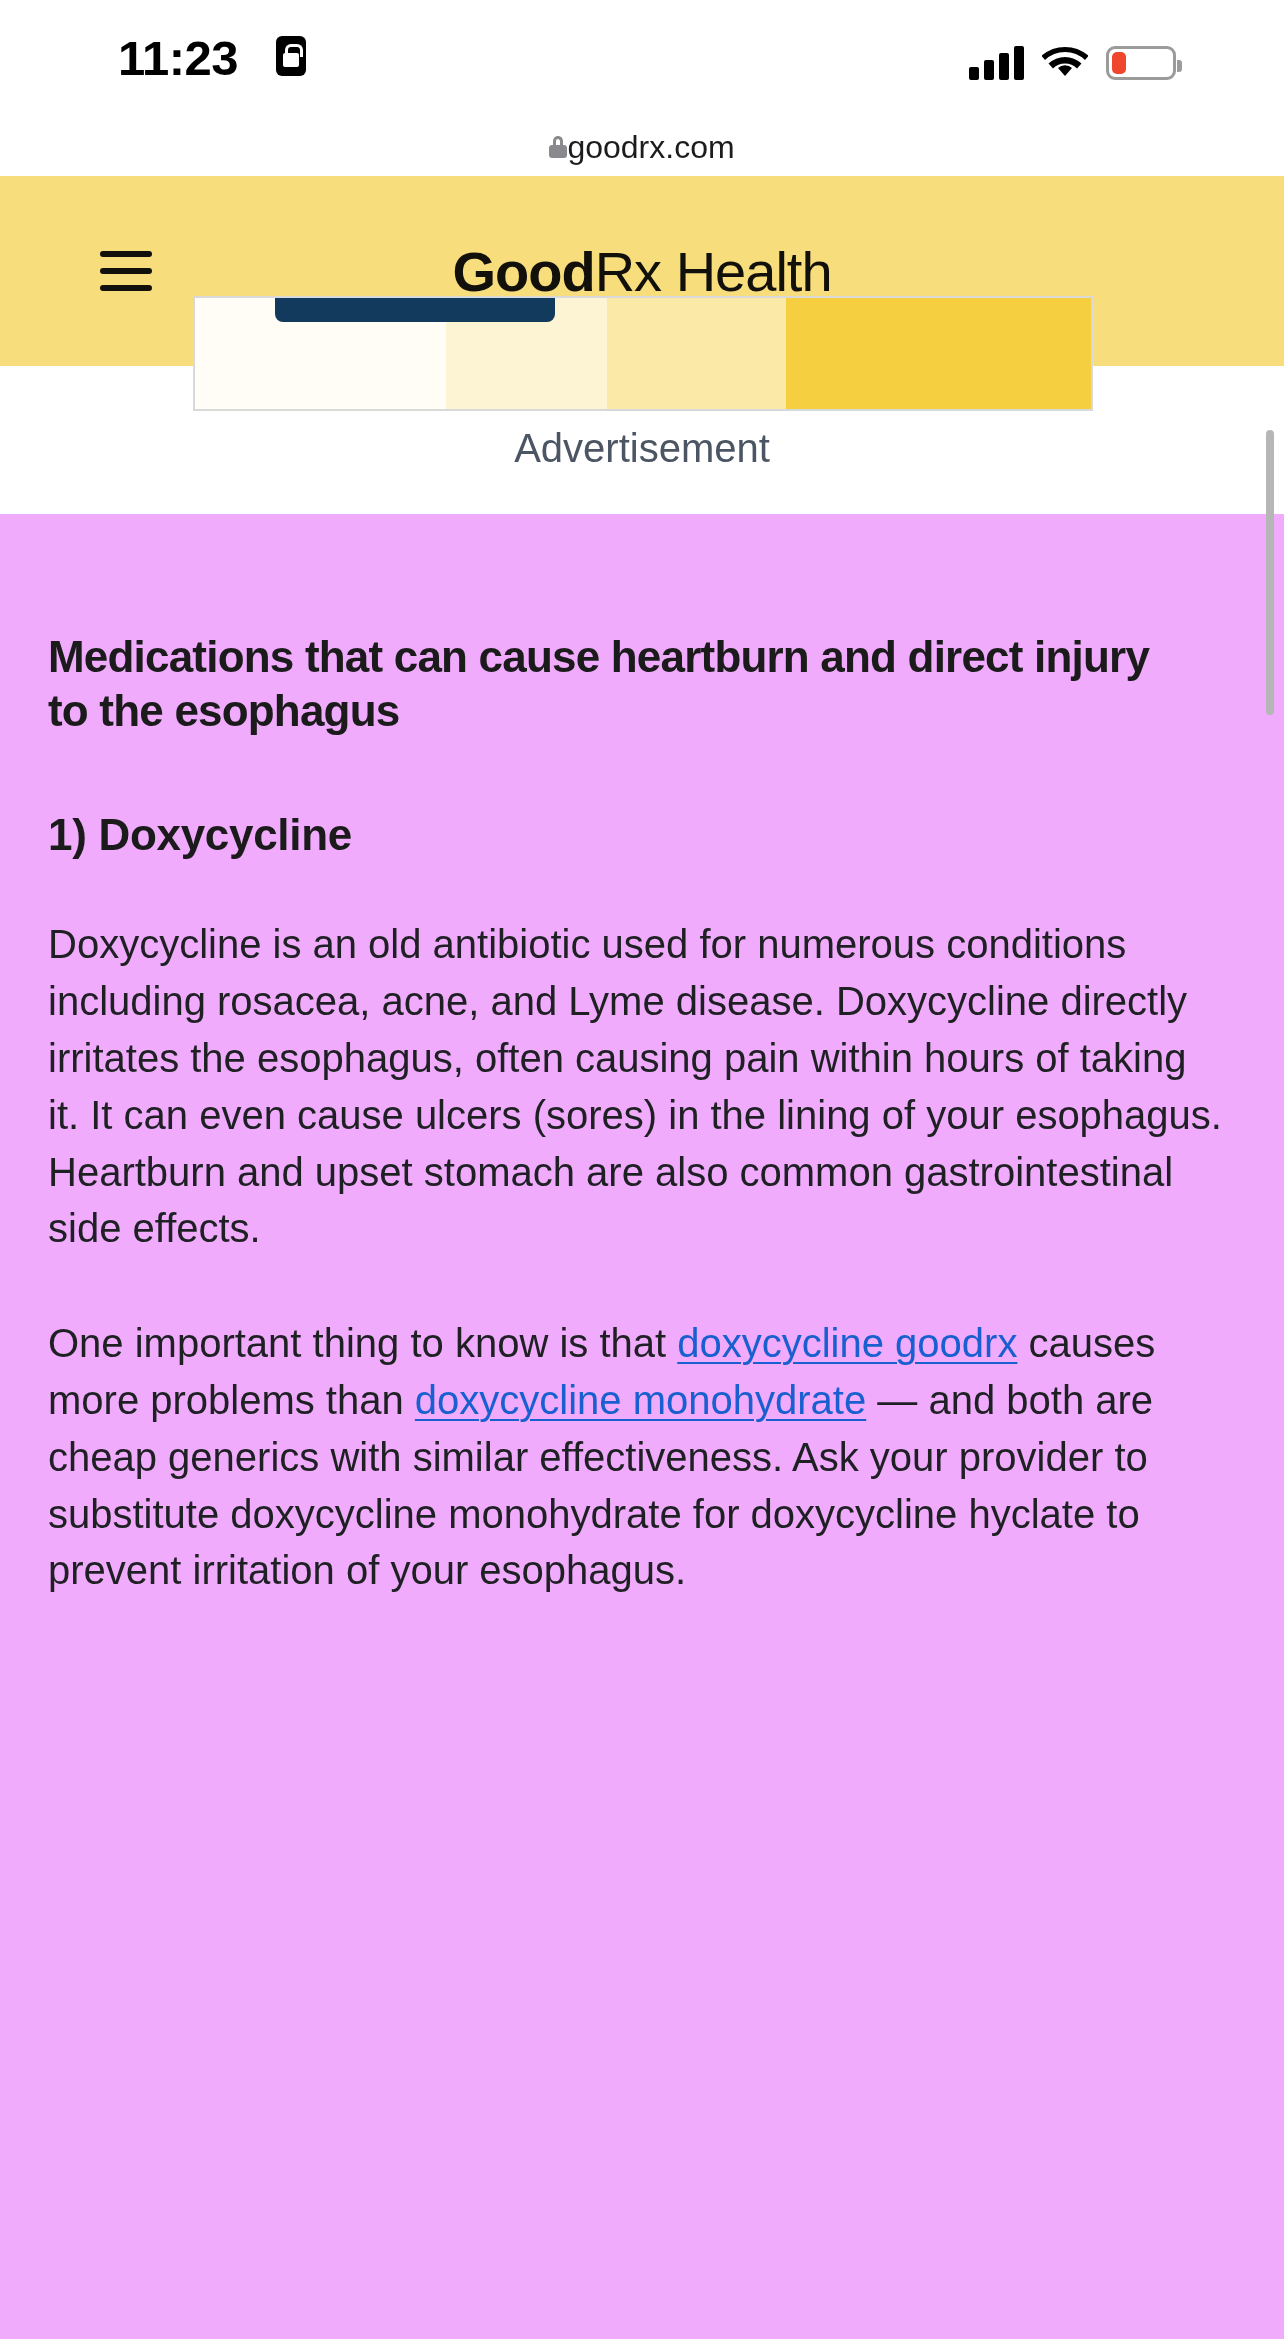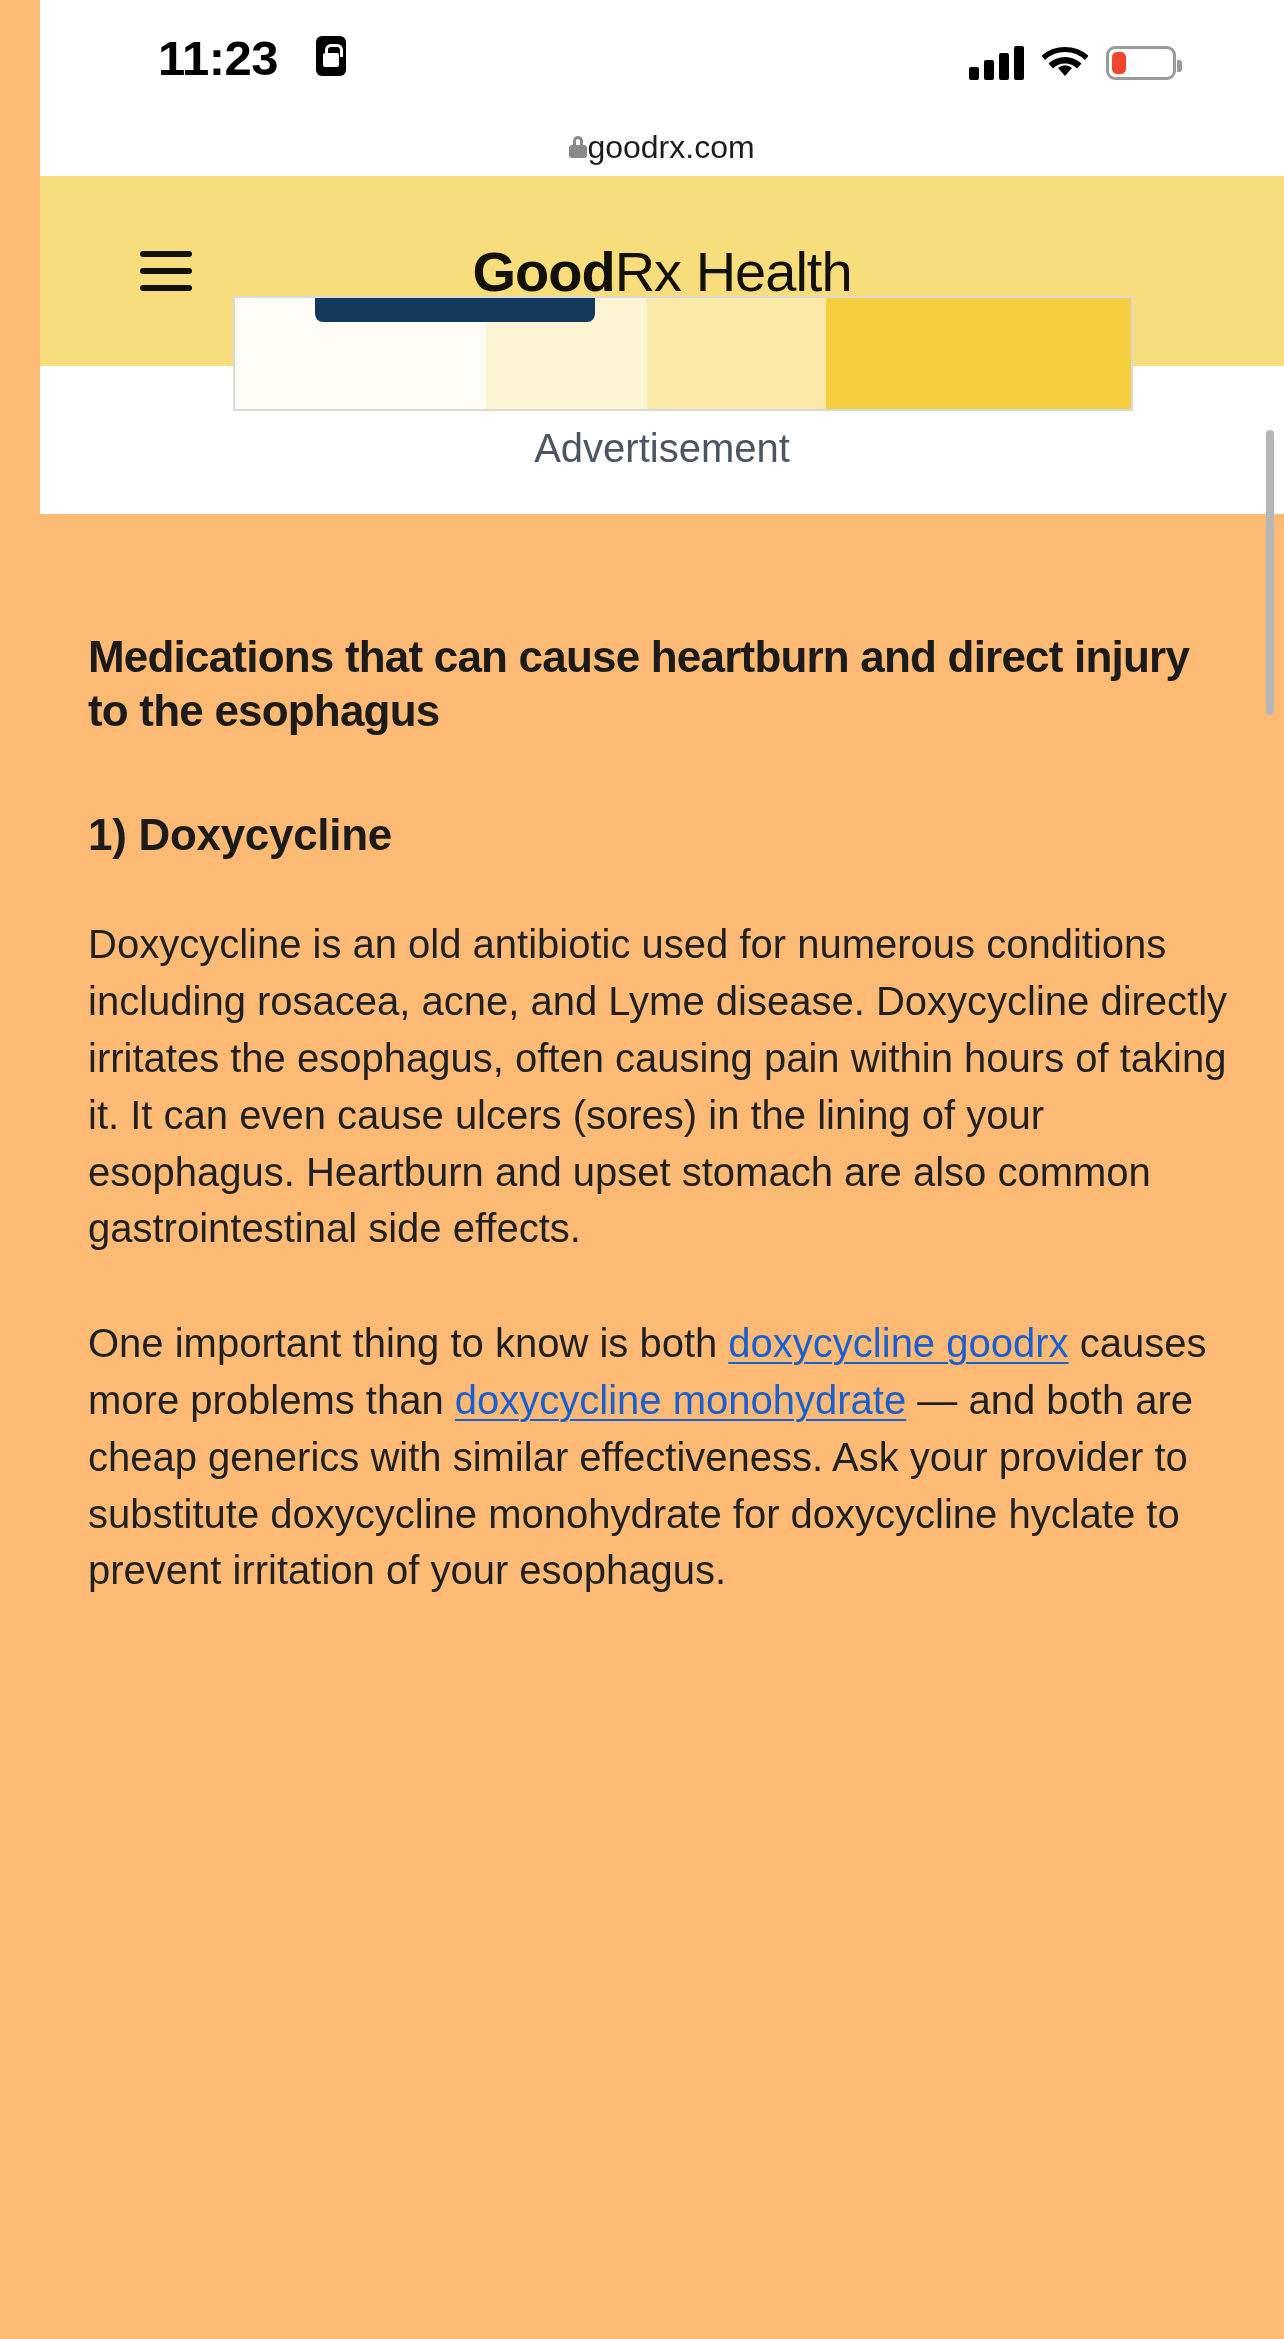--- a/index.html
+++ b/index.html
@@ -9,22 +9,21 @@
     height: 2339px;
     background: #ffffff;
     font-family: "Liberation Sans", sans-serif;
     overflow: hidden;
   }
 
   .phone {
     position: relative;
     width: 1284px;
     height: 2339px;
-    background: #fdba74;
-    padding-left: 40px;
+    background: #f0abfc;
   }
 
   
   .status-bar {
     position: relative;
     height: 118px;
     background: #ffffff;
   }
   .status-time {
     position: absolute;
@@ -335,17 +334,17 @@
     <div class="ad-banner">
       <div class="ad-dark"></div>
     </div>
     <div class="ad-label">Advertisement</div>
   </div>
 
   <div class="article">
     <h1>Medications that can cause heartburn and direct injury to the esophagus</h1>
     <h2>1) Doxycycline</h2>
     <p>Doxycycline is an old antibiotic used for numerous conditions including rosacea, acne, and Lyme disease. Doxycycline directly irritates the esophagus, often causing pain within hours of taking it. It can even cause ulcers (sores) in the lining of your esophagus. Heartburn and upset stomach are also common gastrointestinal side effects.</p>
-    <p class="tight"><span>One important thing to know is both </span><a href="#">doxycycline goodrx</a><span> causes more problems than </span><a href="#">doxycycline monohydrate</a><span> — and both are cheap generics with similar effectiveness. Ask your provider to substitute doxycycline monohydrate for doxycycline hyclate to prevent irritation of your esophagus.</span></p>
+    <p class="tight"><span>One important thing to know is that </span><a href="#">doxycycline goodrx</a><span> causes more problems than </span><a href="#">doxycycline monohydrate</a><span> — and both are cheap generics with similar effectiveness. Ask your provider to substitute doxycycline monohydrate for doxycycline hyclate to prevent irritation of your esophagus.</span></p>
   </div>
 
   <div class="scrollbar"></div>
 </div>
 
 </body></html>

